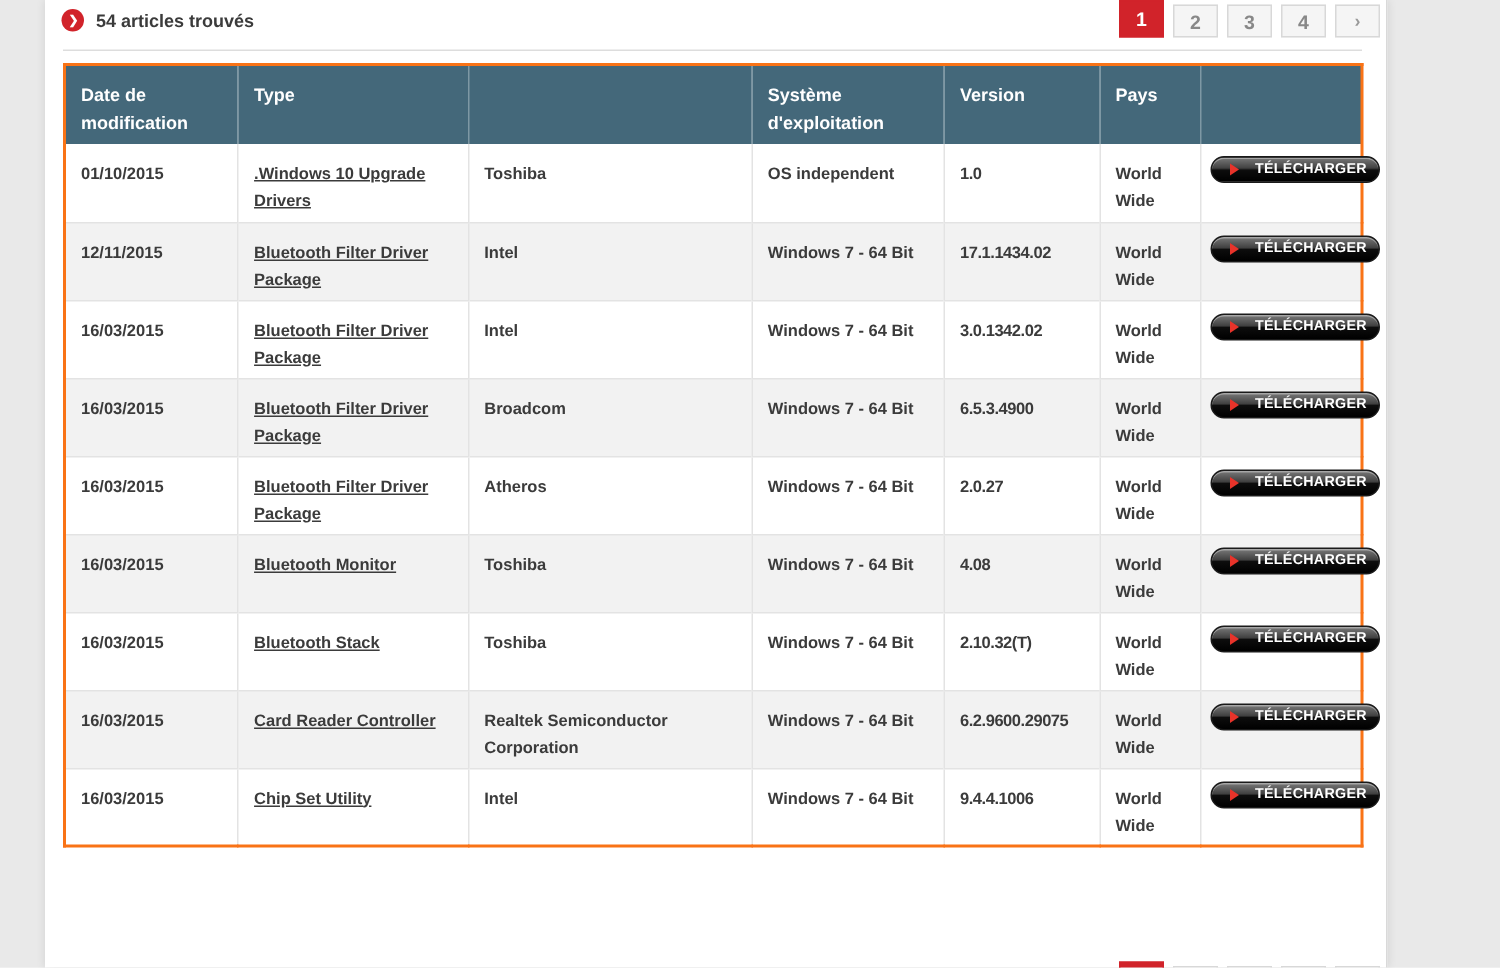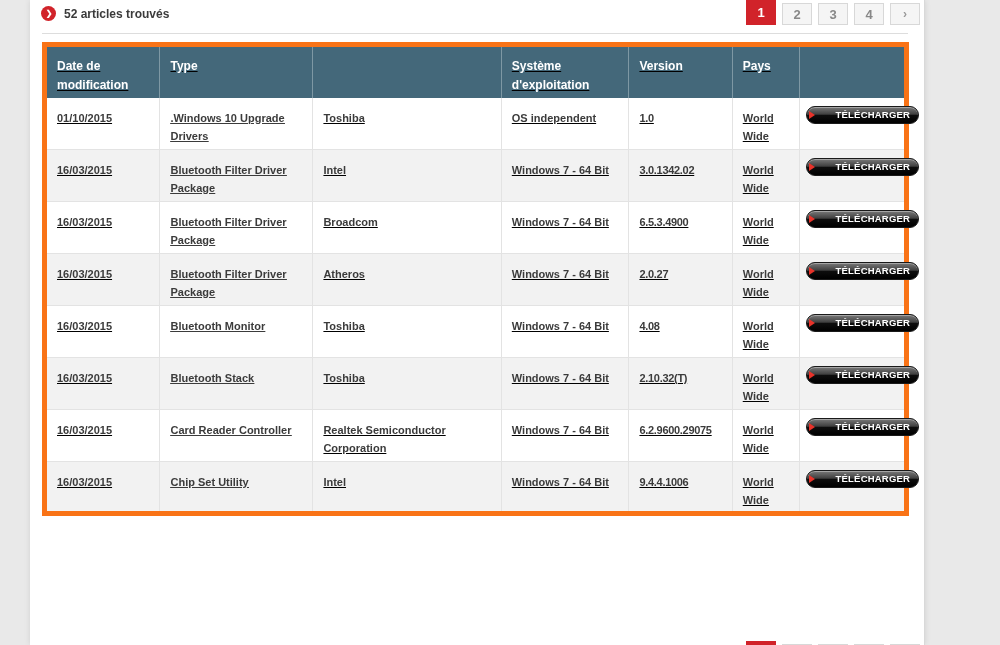--- a/index.html
+++ b/index.html
@@ -36,21 +36,21 @@
     background:#f5f5f5; border:1px solid #d8d8d8;
     color:#888; font-size:13px; font-weight:bold; text-decoration:none;
   }
   .page-btn.active{
     margin-top:0; height:25px;
     background:#d1232a; border-color:#d1232a; color:#fff;
   }
   .page-btn.next{ color:#999; font-size:12px; }
   
   .table-wrap{ margin:0 16px 0 12px; border-top:1px solid #ddd; padding-top:8px; }
-  table{ width:867px; border-collapse:collapse; table-layout:fixed; border:5px solid #f97316;text-decoration:underline; }
+  table{ width:867px; border-collapse:collapse; table-layout:fixed; border:2px solid #f97316; }
   thead th{
     background:#44687a; color:#fff; text-align:left; vertical-align:top;
     height:53px; padding:10px 8px 0 10px;
     font-size:12px; font-weight:bold; line-height:1.55;
   }
   thead th + th{ border-left:1px solid #7e98a4; }
   th.c0{ width:114px; } th.c1{ width:151px; } th.c2{ width:186px; }
   th.c3{ width:126px; } th.c4{ width:102px; } th.c5{ width:66px; } th.c6{ width:106px; }
   tbody td{
     height:52px; vertical-align:top;
@@ -58,22 +58,22 @@
     font-size:11px; font-weight:bold; color:#3b3b3b; line-height:1.65;
   }
   tbody tr + tr td{ border-top:1px solid #e3e3e3; }
   tbody td + td{ border-left:1px solid #e3e3e3; }
   tbody tr:nth-child(even){ background:#f2f2f2; }
   .cell-version{ letter-spacing:-0.3px; padding-right:18px; }
   .cell-os{ padding-right:0; }
   .type-link{ color:#3b3b3b; text-decoration:underline; cursor:pointer; }
   td.dl-cell{ padding:8px 4px 0 6px; }
   .dl-btn{
-    display:inline-flex; align-items:center; gap:21px;
-    height:18px; padding:0 8px 0 2px; border-radius:9px;
+    display:inline-flex; align-items:center; gap:11px;
+    height:18px; padding:0 8px 0 12px; border-radius:9px;
     background:linear-gradient(#7a7a7a 0%, #404040 45%, #0d0d0d 52%, #000 100%);
     border:1px solid #1a1a1a;
     box-shadow:inset 0 1px 0 rgba(255,255,255,.35);
     text-decoration:none; cursor:pointer;
   }
   .dl-arrow{
     width:0; height:0;
     border-left:6px solid #e8332a;
     border-top:4px solid transparent;
     border-bottom:4px solid transparent;
@@ -81,21 +81,21 @@
   .dl-label{ color:#fff; font-size:9.5px; font-weight:bold; letter-spacing:.2px; white-space:nowrap; }
 </style>
 </head>
 <body>
 
 <div class="panel">
 
   <div class="results-bar">
     <div class="results-info">
       <span class="chev-icon">❯</span>
-      <span class="results-text">52 articles trouvés</span>
+      <span class="results-text">54 articles trouvés</span>
     </div>
     <div class="pagination top" id="pagination-top">
         <a class="page-btn active">1</a>
         <a class="page-btn">2</a>
         <a class="page-btn">3</a>
         <a class="page-btn">4</a>
         <a class="page-btn next">›</a>
       </div>
   </div>
 
@@ -121,20 +121,34 @@
     <td class="cell-version">1.0</td>
     <td>World Wide</td>
     <td class="dl-cell">
       <a class="dl-btn">
         <span class="dl-arrow"></span>
         <span class="dl-label">TÉLÉCHARGER</span>
       </a>
     </td>
   </tr>
           <tr>
+    <td>12/11/2015</td>
+    <td><a class="type-link">Bluetooth Filter Driver Package</a></td>
+    <td>Intel</td>
+    <td class="cell-os">Windows 7 - 64 Bit</td>
+    <td class="cell-version">17.1.1434.02</td>
+    <td>World Wide</td>
+    <td class="dl-cell">
+      <a class="dl-btn">
+        <span class="dl-arrow"></span>
+        <span class="dl-label">TÉLÉCHARGER</span>
+      </a>
+    </td>
+  </tr>
+          <tr>
     <td>16/03/2015</td>
     <td><a class="type-link">Bluetooth Filter Driver Package</a></td>
     <td>Intel</td>
     <td class="cell-os">Windows 7 - 64 Bit</td>
     <td class="cell-version">3.0.1342.02</td>
     <td>World Wide</td>
     <td class="dl-cell">
       <a class="dl-btn">
         <span class="dl-arrow"></span>
         <span class="dl-label">TÉLÉCHARGER</span>

